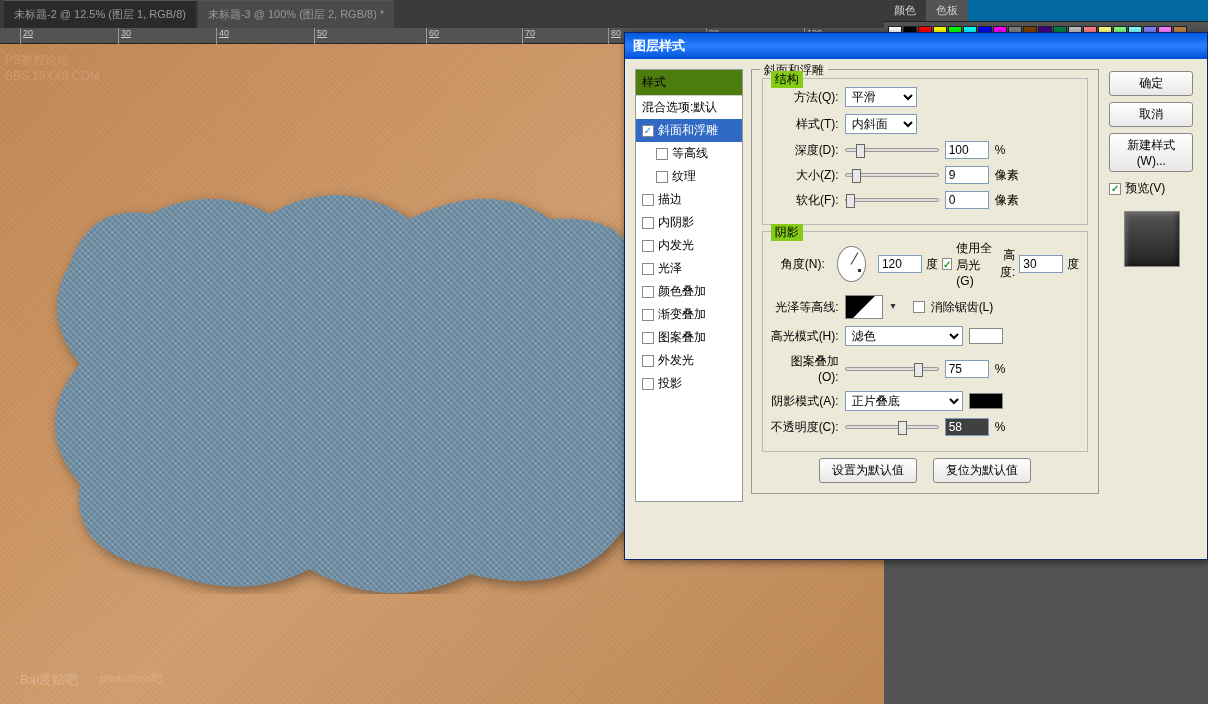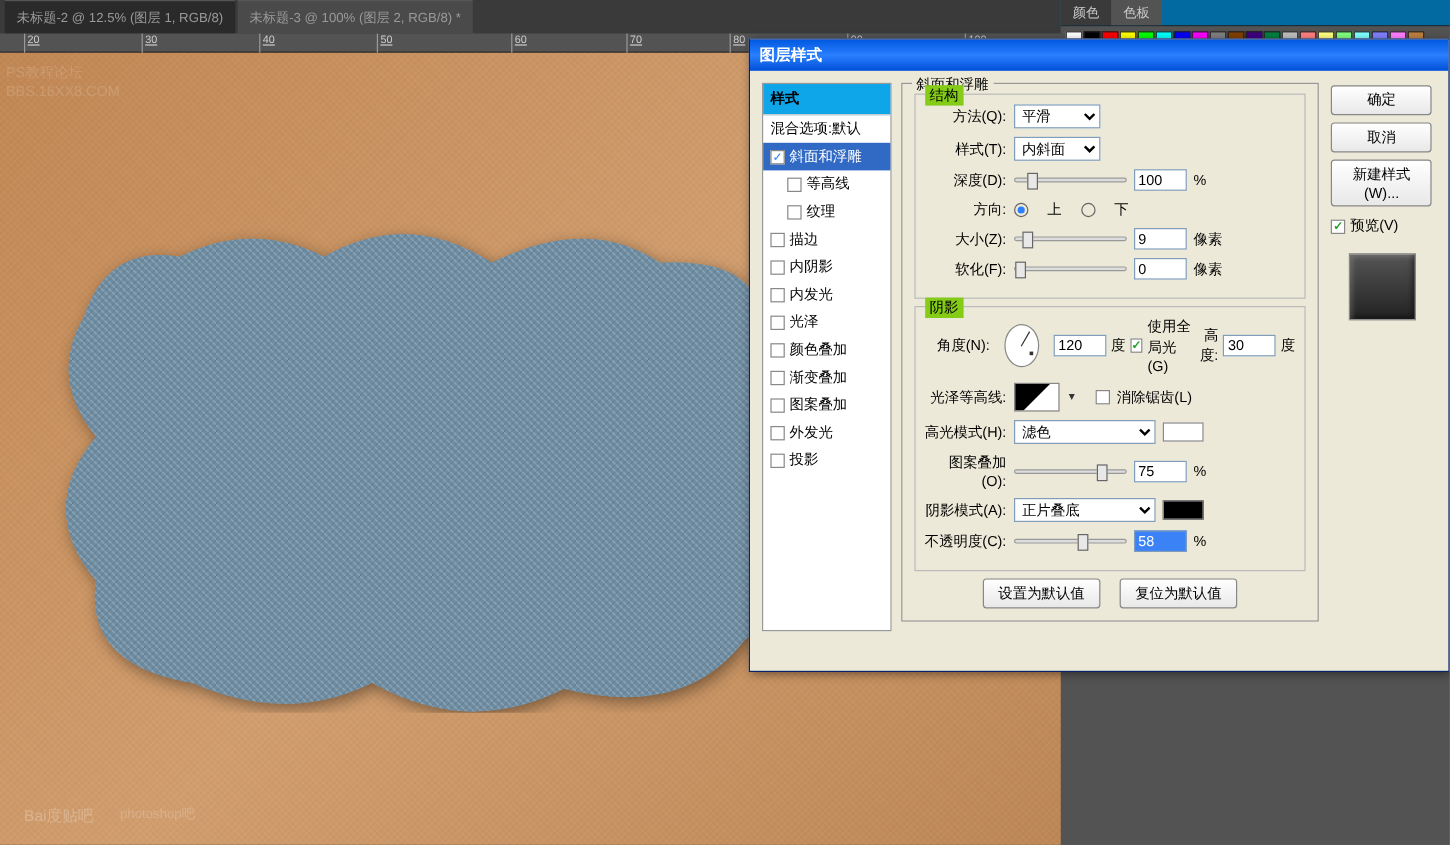--- a/index.html
+++ b/index.html
@@ -36,41 +36,41 @@
 .swatch { width: 14px; height: 14px; border: 1px solid #222; }
 
 
 .dialog { position: absolute; left: 624px; top: 32px; width: 584px; height: 528px; background: #ece9d8; border: 1px solid #0a246a; box-shadow: 2px 2px 8px rgba(0,0,0,0.5); }
 .dialog-title { background: linear-gradient(to bottom, #0058e0, #2a7fff, #0050d8); color: #fff; height: 26px; display: flex; align-items: center; padding: 0 8px; font-weight: bold; font-size: 13px; }
 
 .dialog-body { display: flex; padding: 10px; gap: 8px; }
 
 
 .styles-list { width: 108px; border: 1px solid #999; background: #fff; }
-.styles-header { background: #0ea5e9; padding: 4px 6px; border-bottom: 1px solid #ccc; font-size: 12px; font-weight: bold; }
+.styles-header { background: #4d7c0f; padding: 4px 6px; border-bottom: 1px solid #ccc; font-size: 12px; }
 .style-item { padding: 3px 6px; display: flex; align-items: center; gap: 4px; cursor: pointer; }
 .style-item.selected { background: #316ac5; color: #fff; }
 .style-item.indent { padding-left: 20px; text-align: center; }
 .style-check { width: 12px; height: 12px; border: 1px solid #888; background: #fff; display: flex; align-items: center; justify-content: center; font-size: 10px; color: #2a7fff; }
 .style-check.checked::after { content: '✓'; }
 
 
 .settings-area { flex: 1; }
 .fieldset { border: 1px solid #999; padding: 8px 10px 10px; margin-bottom: 8px; position: relative; }
 .fieldset-title { position: absolute; top: -8px; left: 8px; background: #ece9d8; padding: 0 4px; font-size: 12px; }
 .sub-fieldset { border: 1px solid #bbb; padding: 8px; margin-bottom: 6px; position: relative; }
 .sub-title { position: absolute; top: -8px; left: 8px; background: #84cc16; padding: 0 4px; font-size: 12px; }
 
 .row { display: flex; align-items: center; margin-bottom: 7px; gap: 6px; }
 .row-label { width: 68px; text-align: right; font-size: 12px; }
 .combo { height: 20px; border: 1px solid #7f9db9; background: #fff; padding: 0 2px; font-size: 12px; width: 72px; }
 .slider-track { width: 94px; height: 4px; background: #ddd; border: 1px solid #999; border-radius: 2px; position: relative; }
 .slider-thumb { position: absolute; top: -5px; width: 9px; height: 14px; background: #e8e8e8; border: 1px solid #666; }
 .num-input { width: 44px; height: 18px; border: 1px solid #7f9db9; background: #fff; padding: 0 3px; font-size: 12px; text-align: left; }
-.num-input.sel { background: #3b82f6; color: #fff; }
+.num-input.sel { background: #404040; color: #fff; }
 .unit { font-size: 12px; }
 
 .radio-group { display: flex; gap: 16px; align-items: center; }
 .radio { width: 12px; height: 12px; border: 1px solid #666; border-radius: 50%; display: flex; align-items: center; justify-content: center; }
 .radio.checked::after { content: ''; width: 6px; height: 6px; background: #2a7fff; border-radius: 50%; }
 
 .angle-wheel { width: 36px; height: 36px; border: 1px solid #888; border-radius: 50%; background: #fff; position: relative; margin: 0 6px; }
 .angle-wheel::after { content: ''; position: absolute; width: 14px; height: 1px; background: #333; top: 50%; left: 50%; transform-origin: left; transform: rotate(-60deg); }
 .angle-crosshair { position: absolute; width: 3px; height: 3px; background: #333; top: 22px; left: 20px; }
 
@@ -244,29 +244,20 @@
           </div>
           <div class="row">
             <span class="row-label">深度(D):</span>
             <div class="slider-track">
                 <div class="slider-thumb" style="left:10px"></div>
               </div>
             <input class="num-input" value="100" style="">
             <span class="unit">%</span>
           </div>
           <div class="row">
-            <span class="row-label">方向:</span>
-            <div class="radio-group">
-              <span class="radio checked"></span>
-              <span>上</span>
-              <span class="radio"></span>
-              <span>下</span>
-            </div>
-          </div>
-          <div class="row">
             <span class="row-label">大小(Z):</span>
             <div class="slider-track">
                 <div class="slider-thumb" style="left:6px"></div>
               </div>
             <input class="num-input" value="9" style="">
             <span class="unit">像素</span>
           </div>
           <div class="row">
             <span class="row-label">软化(F):</span>
             <div class="slider-track">

